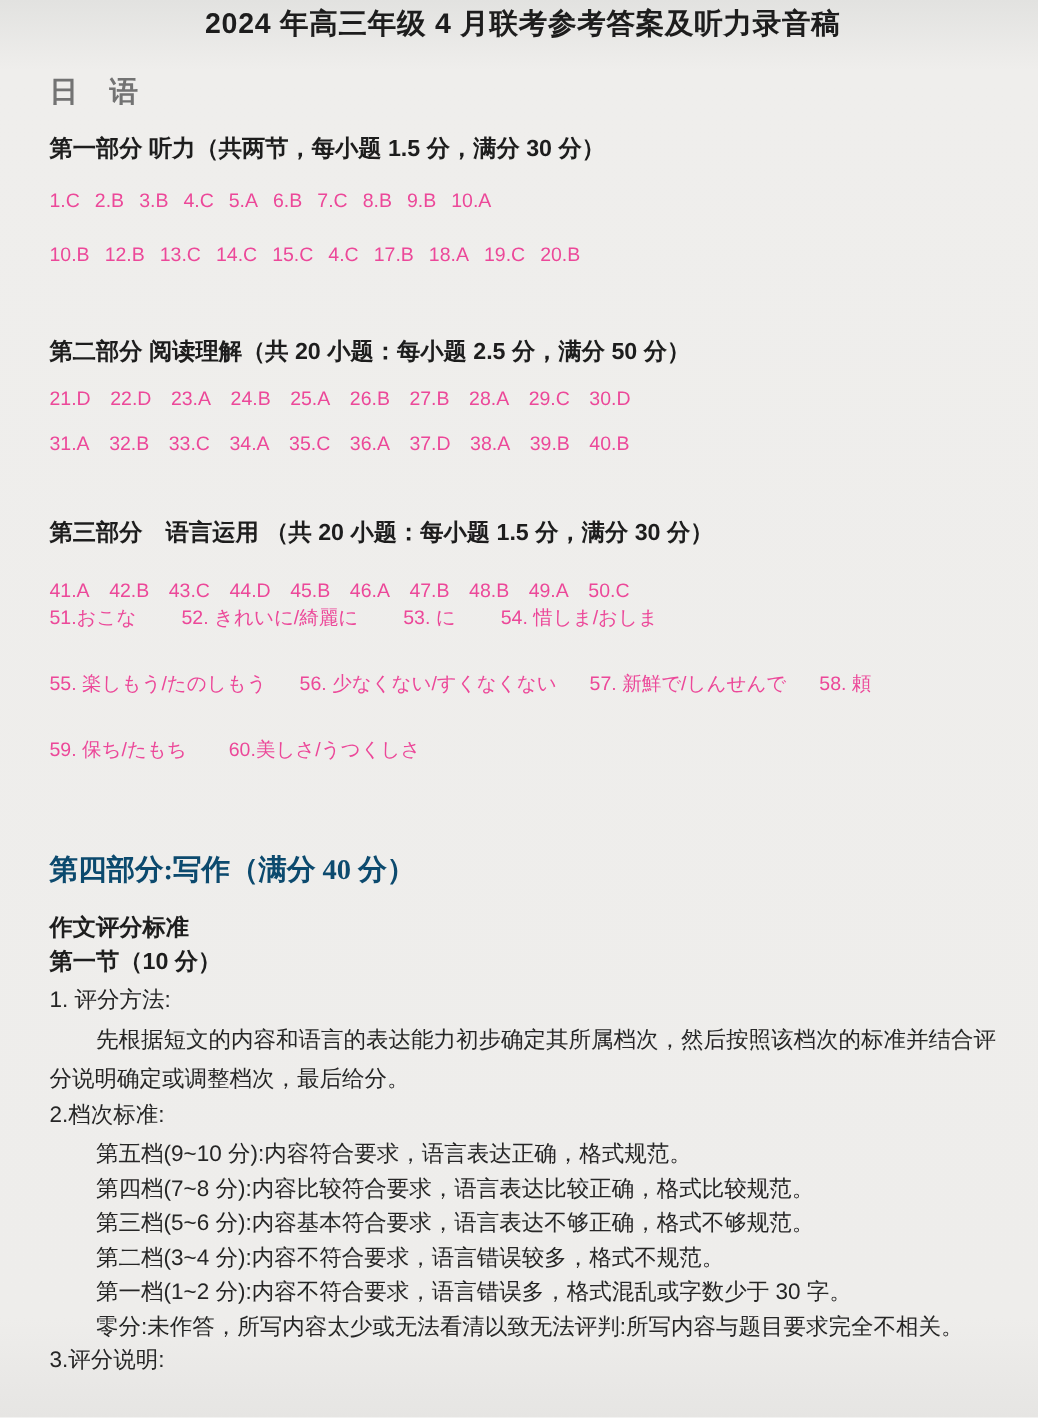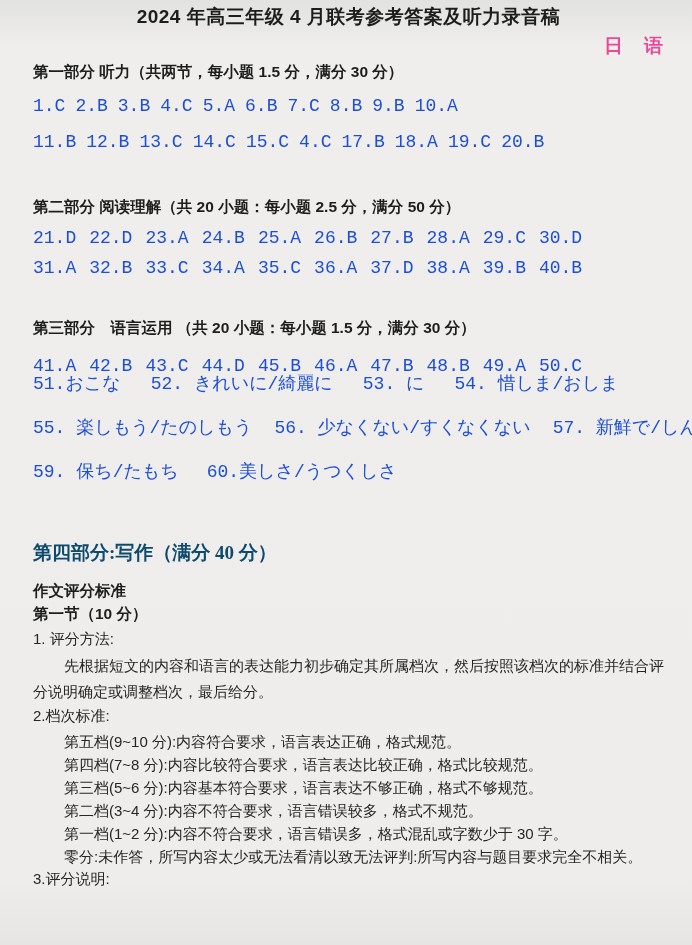--- a/index.html
+++ b/index.html
@@ -20,42 +20,41 @@
   }
   .doc-title {
     text-align: center;
     font-size: 19px;
     font-weight: bold;
     line-height: 22px;
     letter-spacing: 0.5px;
     color: #1d1d1d;
   }
   .subject {
-    text-align: right;
+    text-align: left;
     font-size: 19px;
     font-weight: bold;
     line-height: 23px;
-    margin-top: 6px;
+    margin-top: 22px;
     letter-spacing: 1px;
-    color: #ec4899;
+    color: #737373;
   }
   .sec-heading {
     font-weight: bold;
     font-size: 15.5px;
     line-height: 19px;
     color: #1d1d1d;
     white-space: nowrap;
   }
   .answers {
     display: flex;
     white-space: nowrap;
-    font-size: 18px;
+    font-size: 13px;
     line-height: 18px;
-    color: #1d4ed8;
-    font-family: Liberation Mono, monospace;
+    color: #ec4899;
   }
   .g10 { gap: 10px; }
   .g13 { gap: 13px; }
   .g22 { gap: 22px; text-align: center; }
   .g28 { gap: 28px; }
   .g30 { gap: 30px; }
   .h4-heading {
     font-weight: bold;
     font-size: 19px;
     line-height: 21px;
@@ -79,21 +78,21 @@
     text-indent: 31px;
     text-align: justify;
   }
   .grade-list div {
     font-size: 15px;
     line-height: 23px;
     padding-left: 31px;
     white-space: nowrap;
   }
   
-  .m-h1   { margin-top: 5px; }
+  .m-h1   { margin-top: 17px; }
   .m-r1   { margin-top: 16px; }
   .m-r2   { margin-top: 18px; }
   .m-h2   { margin-top: 46px; }
   .m-r3   { margin-top: 13px; }
   .m-r4   { margin-top: 12px; }
   .m-h3   { margin-top: 41px; }
   .m-r5   { margin-top: 20px; }
   .m-r6   { }
   .m-r7   { margin-top: 26px; }
   .m-r8   { margin-top: 26px; text-align: right; }
@@ -120,21 +119,21 @@
       <span>3.B</span>
       <span>4.C</span>
       <span>5.A</span>
       <span>6.B</span>
       <span>7.C</span>
       <span>8.B</span>
       <span>9.B</span>
       <span>10.A</span>
     </div>
   <div class="answers g10 m-r2">
-      <span>11.B</span>
+      <span>10.B</span>
       <span>12.B</span>
       <span>13.C</span>
       <span>14.C</span>
       <span>15.C</span>
       <span>4.C</span>
       <span>17.B</span>
       <span>18.A</span>
       <span>19.C</span>
       <span>20.B</span>
     </div>

